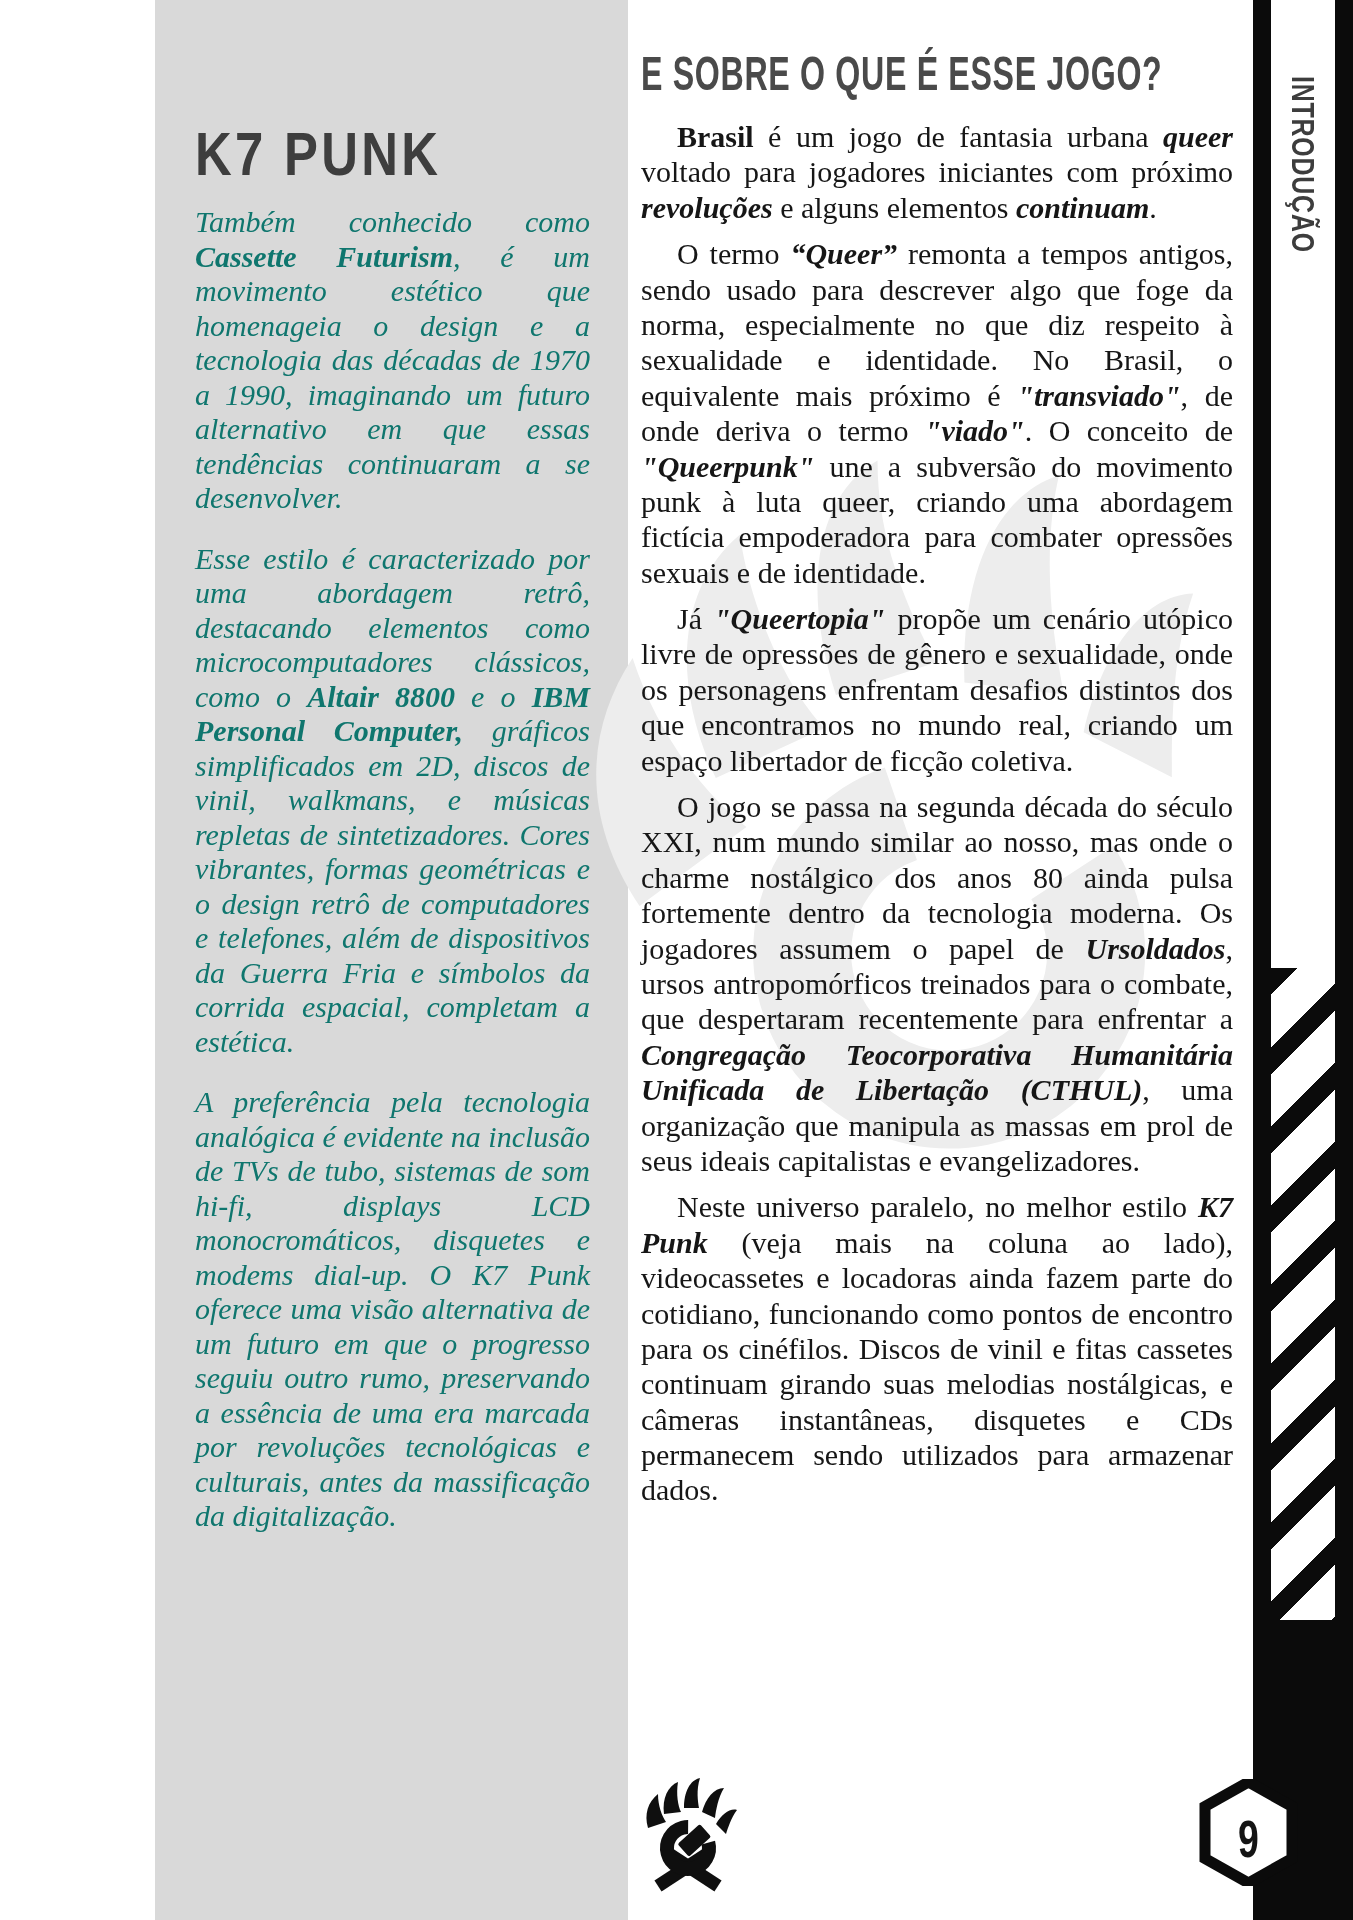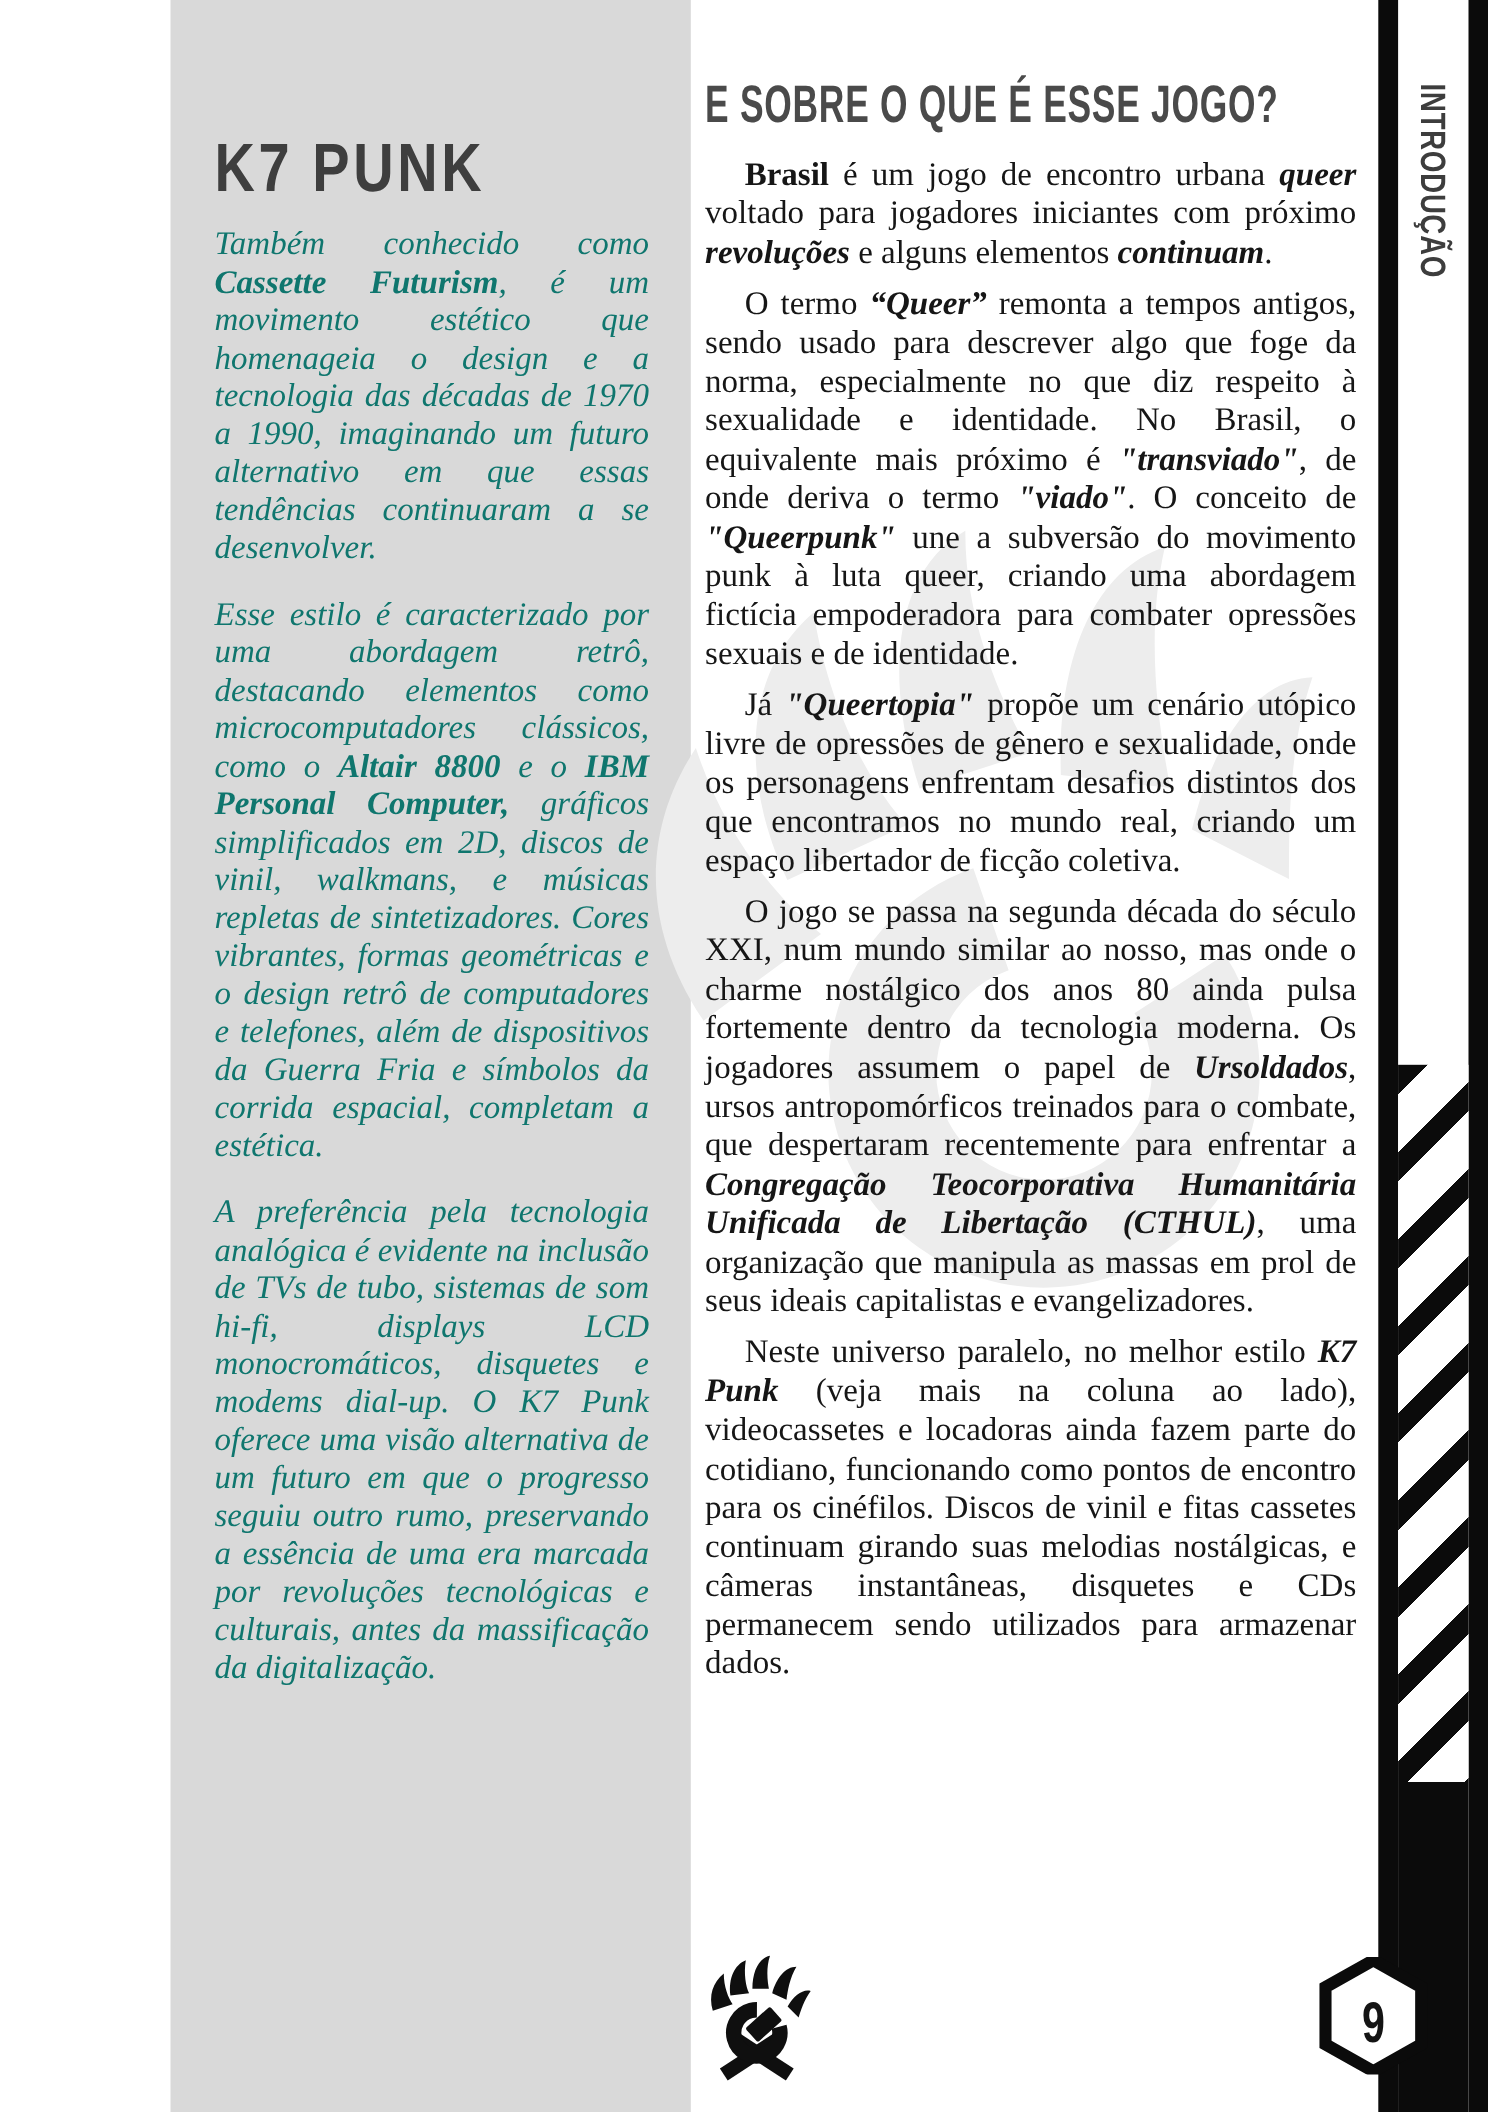--- a/index.html
+++ b/index.html
@@ -20,21 +20,21 @@
     font-weight:700; font-size:62px; color:#3e3e3e;
     letter-spacing:4px; transform:scaleX(0.82); transform-origin:left center;
     margin-bottom:16px; white-space:nowrap;
   }
   .side-p {
     font-style:italic; font-size:30px; line-height:1.15; color:#0f766e;
     text-align:justify; margin-bottom:26px; hyphens:auto;
   }
 
   
-  .main-col { position:absolute; left:641px; top:68px; width:592px; }
+  .main-col { position:absolute; left:641px; top:46px; width:592px; }
   .main-title {
     font-family:"Liberation Sans", sans-serif;
     font-weight:700; font-size:48px; color:#4a4a4a;
     letter-spacing:1px; transform:scaleX(0.67); transform-origin:left center;
     margin-bottom:18px; white-space:nowrap;
   }
   .main-p {
     position:relative; z-index:1;
     font-size:30px; line-height:1.18; color:#161616;
     text-align:justify; text-indent:36px; margin-bottom:11px; hyphens:auto;
@@ -104,21 +104,21 @@
       <svg viewBox="0 0 100 118" xmlns="http://www.w3.org/2000/svg" fill="#ededed">
         <path d="M10,52 C6,38 10,26 20,18 C20,30 24,40 28,46 Z"></path>
         <path d="M26,38 C24,22 30,10 40,6 C38,18 40,30 43,36 Z"></path>
         <path d="M46,32 C46,16 52,4 62,2 C58,14 60,26 61,32 Z"></path>
         <path d="M64,36 C68,22 76,12 86,12 C80,22 78,34 77,42 Z"></path>
         <path d="M78,48 C84,38 92,32 99,34 C93,42 90,52 88,58 Z"></path>
         <circle cx="50" cy="72" r="21" fill="none" stroke="#ededed" stroke-width="14" stroke-dasharray="104 28" transform="rotate(-15 50 72)"></circle>
       </svg>
     </div>
     <h1 class="main-title">E SOBRE O QUE É ESSE JOGO?</h1>
-    <p class="main-p"><span class="b">Brasil</span><span> é um jogo de encontro urbana </span><span class="b i">queer</span><span> voltado para jogadores iniciantes com próximo </span><span class="b i">revoluções</span><span> e alguns elementos </span><span class="b i">continuam</span><span>.</span></p>
+    <p class="main-p"><span class="b">Brasil</span><span> é um jogo de fantasia urbana </span><span class="b i">queer</span><span> voltado para jogadores iniciantes com próximo </span><span class="b i">revoluções</span><span> e alguns elementos </span><span class="b i">continuam</span><span>.</span></p>
     <p class="main-p"><span>O termo </span><span class="b i">“Queer”</span><span> remonta a tempos antigos, sendo usado para descrever algo que foge da norma, especialmente no que diz respeito à sexualidade e identidade. No Brasil, o equivalente mais próximo é </span><span class="b i">"transviado"</span><span>, de onde deriva o termo </span><span class="b i">"viado"</span><span>. O conceito de </span><span class="b i">"Queerpunk"</span><span> une a subversão do movimento punk à luta queer, criando uma abordagem fictícia empoderadora para combater opressões sexuais e de identidade.</span></p>
     <p class="main-p"><span>Já </span><span class="b i">"Queertopia"</span><span> propõe um cenário utópico livre de opressões de gênero e sexualidade, onde os personagens enfrentam desafios distintos dos que encontramos no mundo real, criando um espaço libertador de ficção coletiva.</span></p>
     <p class="main-p"><span>O jogo se passa na segunda década do século XXI, num mundo similar ao nosso, mas onde o charme nostálgico dos anos 80 ainda pulsa fortemente dentro da tecnologia moderna. Os jogadores assumem o papel de </span><span class="b i">Ursoldados</span><span>, ursos antropomórficos treinados para o combate, que despertaram recentemente para enfrentar a </span><span class="b i">Congregação Teocorporativa Humanitária Unificada de Libertação (CTHUL)</span><span>, uma organização que manipula as massas em prol de seus ideais capitalistas e evangelizadores.</span></p>
     <p class="main-p"><span>Neste universo paralelo, no melhor estilo </span><span class="b i">K7 Punk</span><span> (veja mais na coluna ao lado), videocassetes e locadoras ainda fazem parte do cotidiano, funcionando como pontos de encontro para os cinéfilos. Discos de vinil e fitas cassetes continuam girando suas melodias nostálgicas, e câmeras instantâneas, disquetes e CDs permanecem sendo utilizados para armazenar dados.</span></p>
   </main>
 
   <div class="side-strip">
     <div class="stripes"></div>
     <div class="strip-bottom"></div>
   </div>

